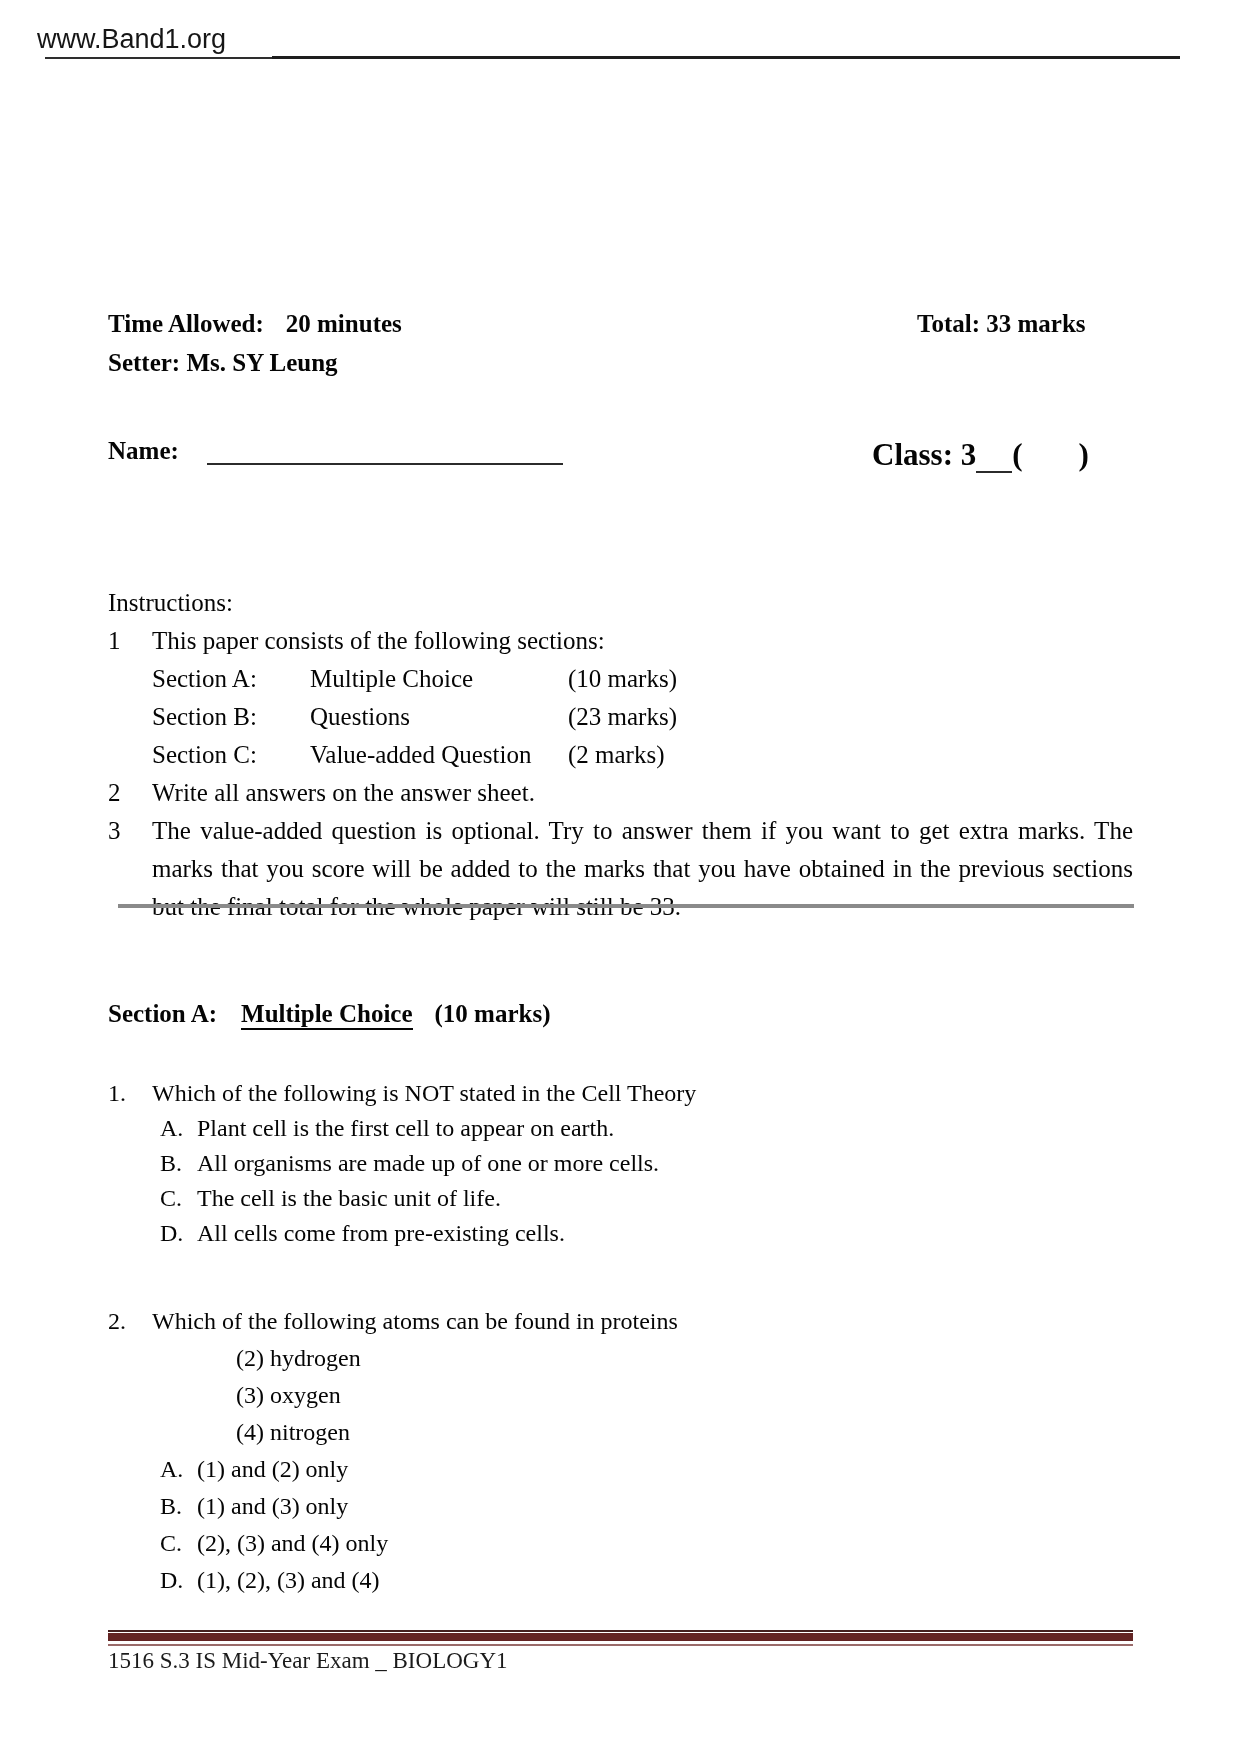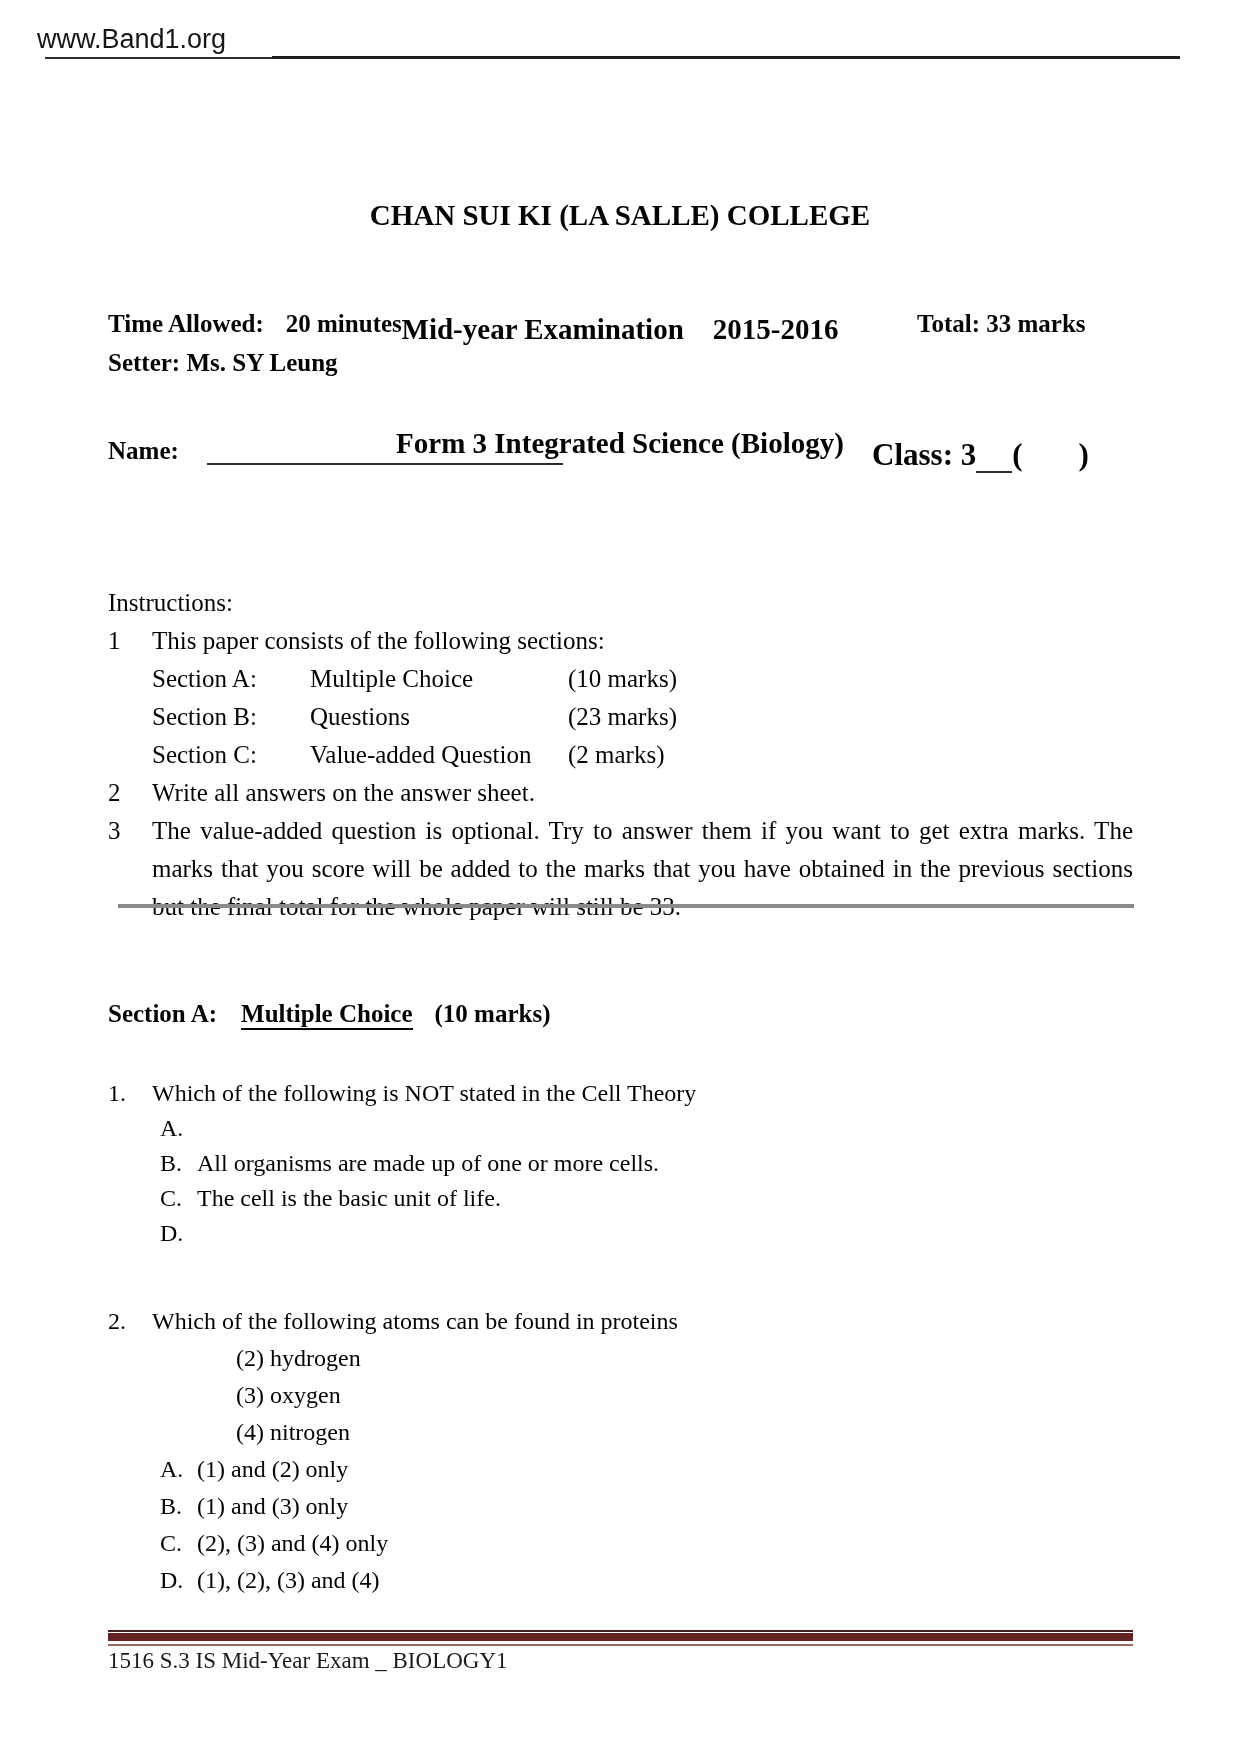--- a/index.html
+++ b/index.html
@@ -71,25 +71,20 @@
 </style>
 </head>
 <body>
 
 <div class="page">
 
   <div class="hdr-site">www.Band1.org</div>
   <div class="hdr-line-thin"></div>
   <div class="hdr-line-thick"></div>
 
-  <div class="title">
-    <div>CHAN SUI KI (LA SALLE) COLLEGE</div>
-    <div>Mid-year Examination    2015-2016</div>
-    <div>Form 3 Integrated Science (Biology)</div>
-  </div>
 
   <div class="meta-row1">
     <span>Time Allowed:</span><span class="val">20 minutes</span>
   </div>
   <div class="total-row">Total: 33 marks</div>
   <div class="setter-row">Setter: Ms. SY Leung</div>
 
   <div class="name-row">
     <span>Name:</span><span class="name-blank"></span>
   </div>
@@ -133,31 +128,33 @@
     <span>Section A:</span><span class="seca-name">Multiple Choice</span><span class="seca-marks">(10 marks)</span>
   </div>
 
   <div class="question q1">
     <div class="q-row">
       <span class="q-num">1.</span>
       <span>Which of the following is NOT stated in the Cell Theory</span>
     </div>
     <div class="opt-row">
       <span class="opt-letter">A.</span>
+        <span>Plant cell is the first cell to appear on earth.</span>
     </div>
     <div class="opt-row">
       <span class="opt-letter">B.</span>
         <span>All organisms are made up of one or more cells.</span>
     </div>
     <div class="opt-row">
       <span class="opt-letter">C.</span>
         <span>The cell is the basic unit of life.</span>
     </div>
     <div class="opt-row">
       <span class="opt-letter">D.</span>
+        <span>All cells come from pre-existing cells.</span>
     </div>
   </div>
 
   <div class="question q2">
     <div class="q-row">
       <span class="q-num">2.</span>
       <span>Which of the following atoms can be found in proteins</span>
     </div>
     <div class="sub-row">(2) hydrogen</div>
     <div class="sub-row">(3) oxygen</div>

